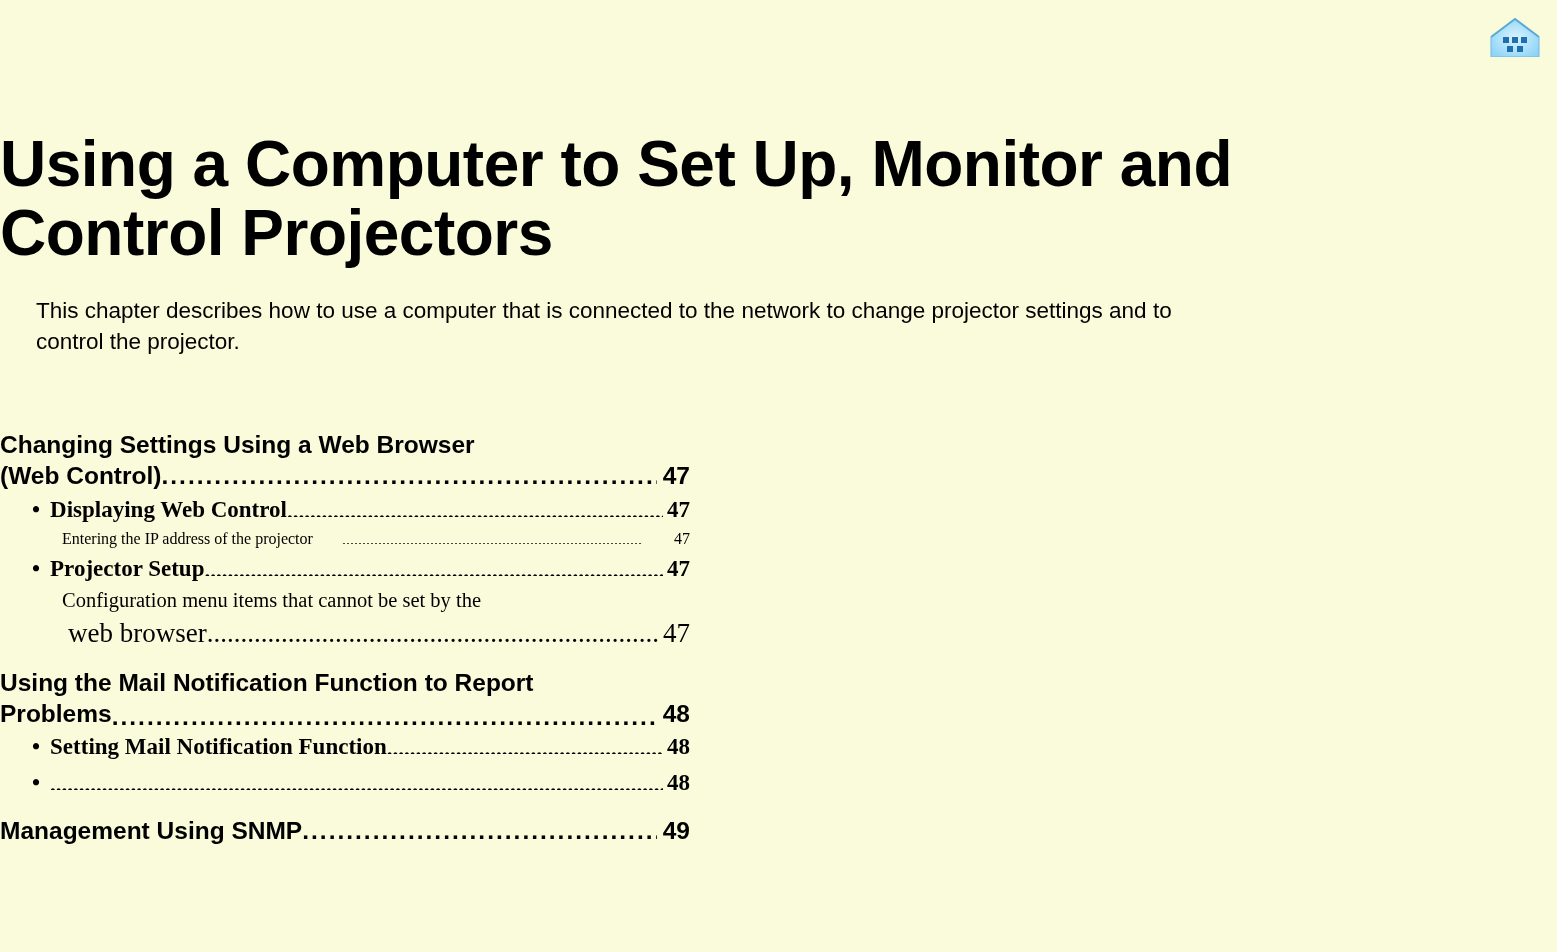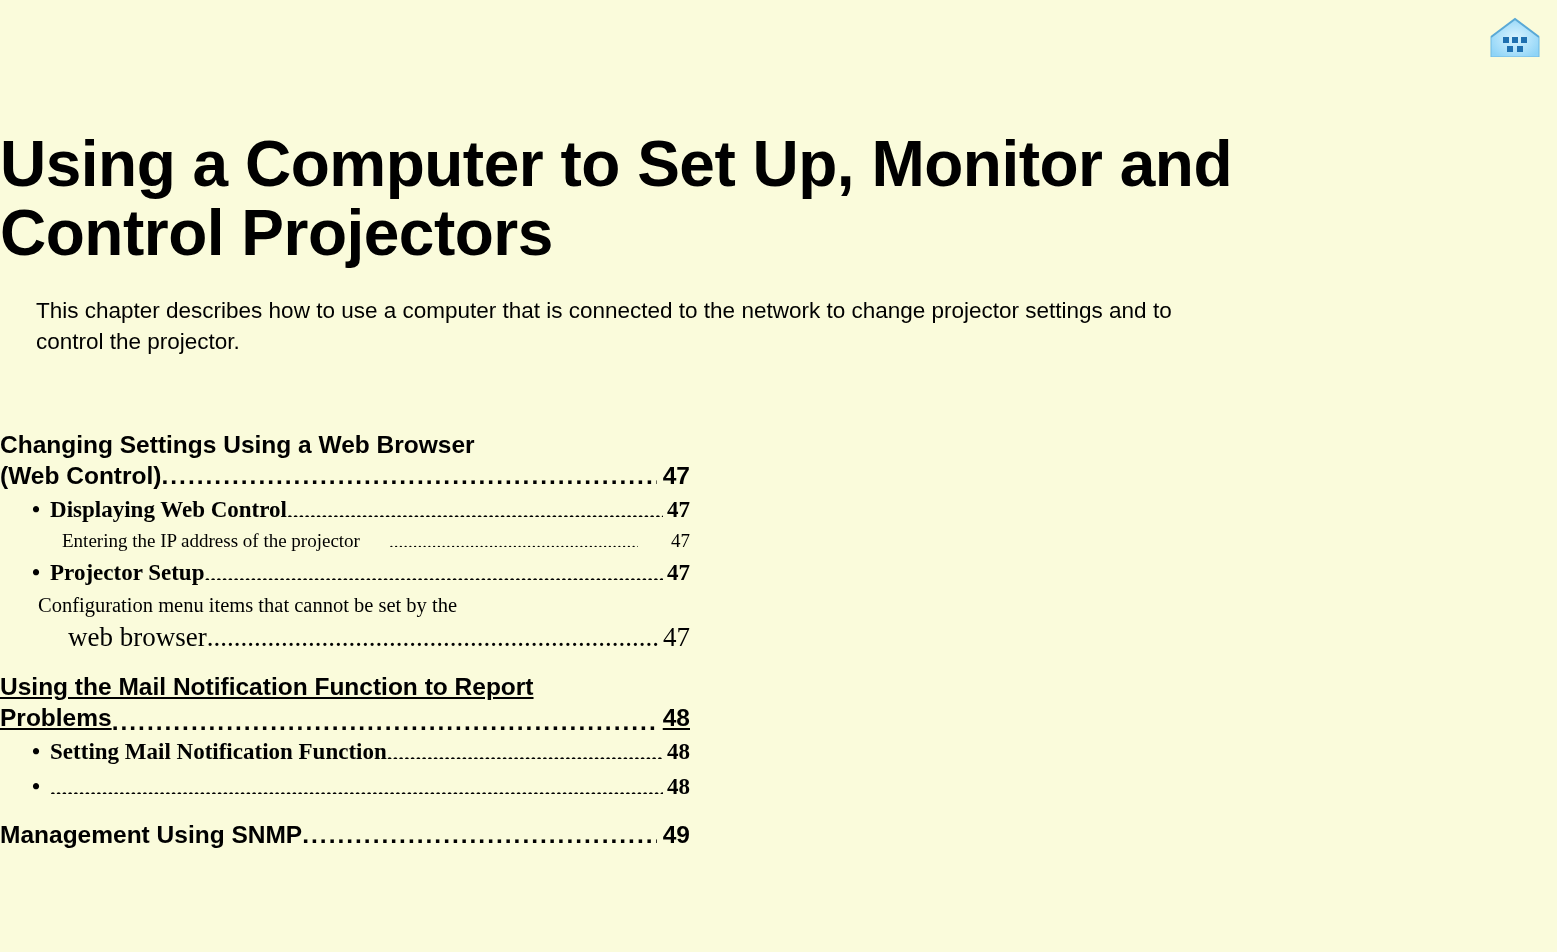--- a/index.html
+++ b/index.html
@@ -86,36 +86,36 @@
   .toc-sub-row .txt { flex: 0 0 auto; }
   .toc-sub-row .dots {
     flex: 1 1 auto; height: 1em; overflow: hidden; white-space: nowrap;
   }
   .toc-sub-row .dots::after { content: "................................................................................................................................................"; }
   .toc-sub-row .pg { flex: 0 0 auto; padding-left: 4px; }
 
   .toc-mini-row {
     font-family: Georgia, "Times New Roman", serif;
     font-weight: normal;
-    font-size: 19px;
+    font-size: 16px;
     line-height: 1.45;
     display: flex;
     align-items: baseline;
     padding-left: 62px;
     gap: 29px;
   }
   .toc-mini-row .txt { flex: 0 0 auto; }
   .toc-mini-row .dots {
     flex: 1 1 auto; height: 1em; overflow: hidden; white-space: nowrap;
   }
   .toc-mini-row .dots::after { content: "................................................................................................................................................"; }
   .toc-mini-row .pg { flex: 0 0 auto; padding-left: 4px; }
   .toc-mini-multi-top {
     font-family: Georgia, "Times New Roman", serif;
-    font-size: 20.5px; line-height: 1.4; padding-left: 38px;
+    font-size: 20.5px; line-height: 1.4; padding-left: 62px;
   }
   .toc-mini-multi-bot {
     font-family: Georgia, "Times New Roman", serif;
     font-size: 27px; line-height: 1.4;
     display: flex; align-items: baseline; padding-left: 68px;
   }
   .toc-mini-multi-bot .txt { flex: 0 0 auto; }
   .toc-mini-multi-bot .dots { flex: 1 1 auto; height: 1em; overflow: hidden; white-space: nowrap; }
   .toc-mini-multi-bot .dots::after { content: "................................................................................................................................................"; }
   .toc-mini-multi-bot .pg { flex: 0 0 auto; padding-left: 4px; }
@@ -185,21 +185,21 @@
       <div class="toc-mini-multi-top">
         <span>Configuration menu items that cannot be set by the</span>
       </div>
       <div class="toc-mini-multi-bot">
         <span class="txt">web browser</span>
         <span class="dots"></span>
         <span class="pg">47</span>
       </div>
     </div>
 
-    <div class="toc-sec-row" style="display:block;text-decoration:underline;">
+    <div class="toc-sec-row" style="display:block;">
       <div style="font-weight:bold;">Using the Mail Notification Function to Report</div>
       <div style="display:flex; align-items:center;">
         <span class="txt">Problems</span>
         <span class="dots"></span>
         <span class="pg">48</span>
       </div>
     </div>
 
     <div class="toc-sub-row">
       <span class="bullet">•</span>

